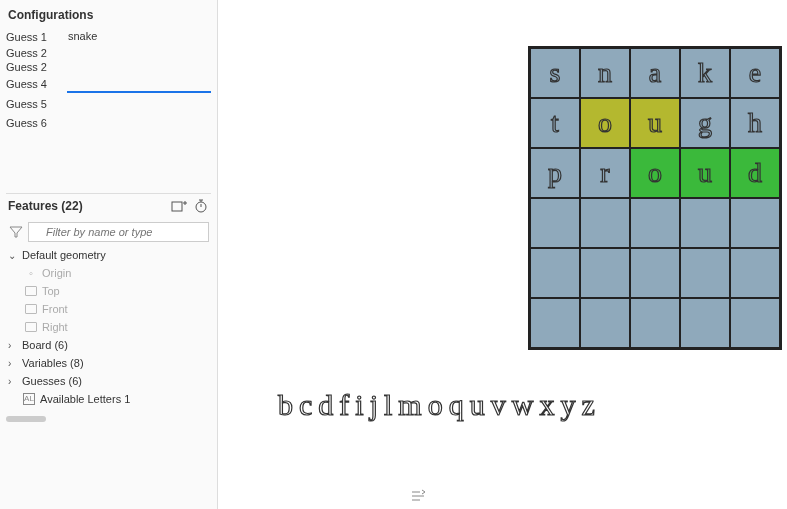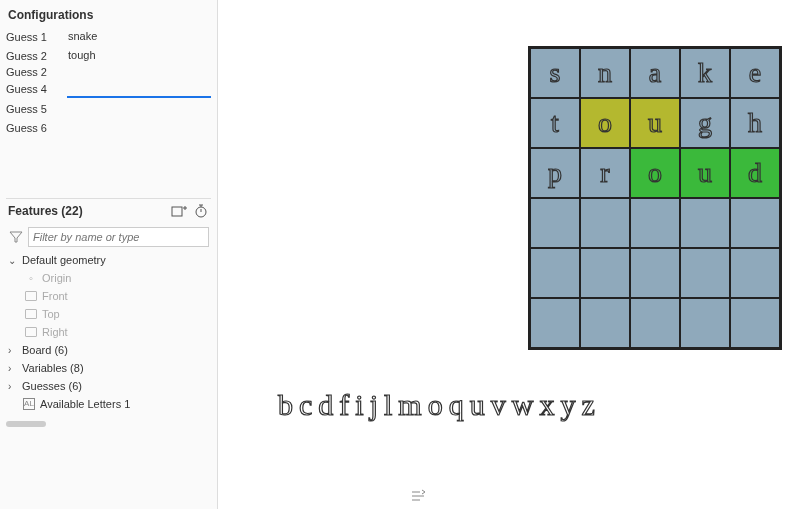--- a/index.html
+++ b/index.html
@@ -8,21 +8,21 @@
 .section-title { font-weight: bold; font-size: 12px; padding: 4px 2px; }
 .config-row { display: flex; align-items: center; margin: 2px 0; gap: 17px; }
 .config-label { width: 48px; font-size: 11px; color: #333; }
 .config-input { flex: 1; border: none; border-bottom: 1px solid transparent; background: transparent; font-size: 11px; padding: 2px 1px; outline: none; color: #333; }
 .config-input.active { border-bottom: 2px solid #1a73e8; }
 .features-header { display: flex; align-items: center; justify-content: space-between; padding: 4px 2px; margin-top: 60px; border-top: 1px solid #ddd; gap: 44px; }
 .features-title { font-weight: bold; font-size: 12px; }
 .features-icons { display: flex; gap: 6px; }
 .icon-btn { width: 16px; height: 16px; display: flex; align-items: center; justify-content: center; cursor: pointer; color: #555; }
 .filter-row { display: flex; align-items: center; gap: 4px; padding: 2px; margin: 2px 0; }
-.filter-input { flex: 1; border: 1px solid #ccc; padding: 3px 4px; font-size: 11px; font-style: italic; color: #999; outline: none; }
+.filter-input { flex: 1; border: 1px solid #ccc; padding: 3px 17px; font-size: 11px; font-style: italic; color: #999; outline: none; }
 .tree { font-size: 11px; }
 .tree-item { display: flex; align-items: center; padding: 3px 2px; gap: 4px; cursor: pointer; }
 .tree-chevron { width: 10px; font-size: 10px; color: #555; }
 .tree-icon { width: 14px; height: 12px; color: #aaa; display: flex; align-items: center; justify-content: center; }
 .tree-label { color: #333; }
 .tree-child { padding-left: 18px; }
 .tree-muted { color: #aaa; }
 .scroll-thumb { height: 6px; background: #ccc; width: 40px; margin-top: 8px; border-radius: 3px; }
 .bottom-icon { position: absolute; left: 192px; bottom: 6px; color: #888; font-size: 14px; }
 
@@ -45,21 +45,20 @@
 
 <div class="sidebar">
   <div class="section-title">Configurations</div>
   <div id="config-list">
       <div class="config-row">
         <span class="config-label">Guess 1</span>
         <input class="config-input" value="snake" style="">
       </div>
       <div class="config-row">
         <span class="config-label">Guess 2</span>
-        <input class="config-input" value="tough" style="">
       </div>
       <div class="config-row">
         <span class="config-label">Guess 2</span>
       </div>
       <div class="config-row">
         <span class="config-label">Guess 4</span>
         <input class="config-input active" style="">
       </div>
       <div class="config-row">
         <span class="config-label">Guess 5</span>
@@ -107,27 +106,27 @@
       <span class="tree-label">Default geometry</span>
     </div>
     <div class="tree-item tree-child">
       <span class="tree-icon tree-muted">◦</span>
       <span class="tree-label tree-muted">Origin</span>
     </div>
     <div class="tree-item tree-child">
       <span class="tree-icon">
           <span class="plane-icon"></span>
         </span>
+      <span class="tree-label tree-muted">Top</span>
+    </div>
+    <div class="tree-item tree-child">
+      <span class="tree-icon">
+          <span class="plane-icon"></span>
+        </span>
       <span class="tree-label tree-muted">Front</span>
-    </div>
-    <div class="tree-item tree-child">
-      <span class="tree-icon">
-          <span class="plane-icon"></span>
-        </span>
-      <span class="tree-label tree-muted">Top</span>
     </div>
     <div class="tree-item tree-child">
       <span class="tree-icon">
           <span class="plane-icon"></span>
         </span>
       <span class="tree-label tree-muted">Right</span>
     </div>
     <div class="tree-item">
       <span class="tree-chevron">›</span>
       <span class="tree-label">Board (6)</span>

